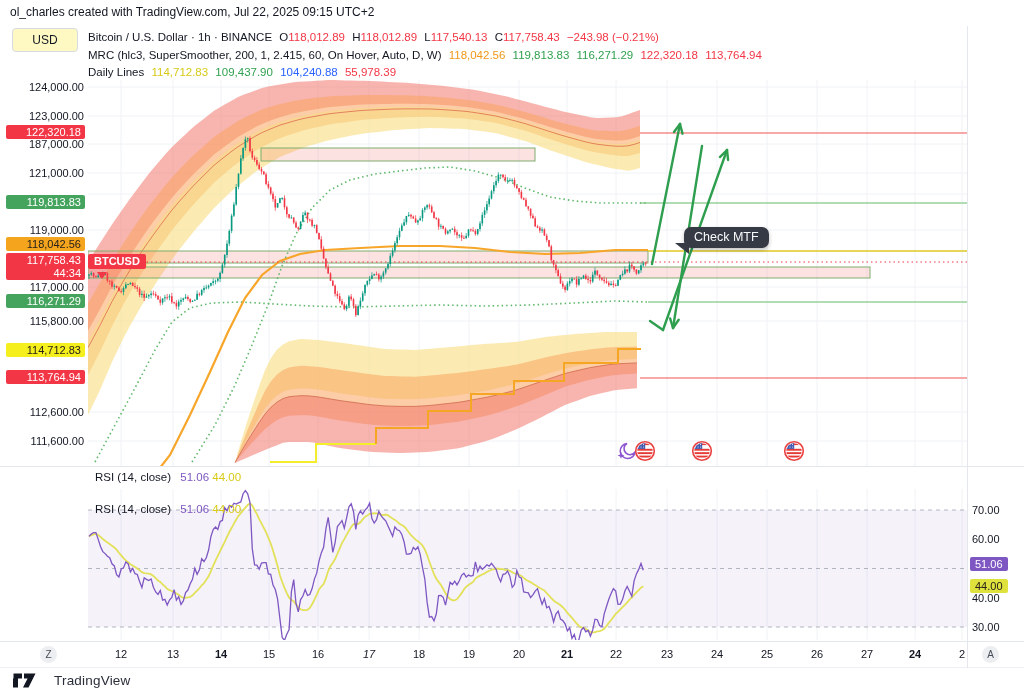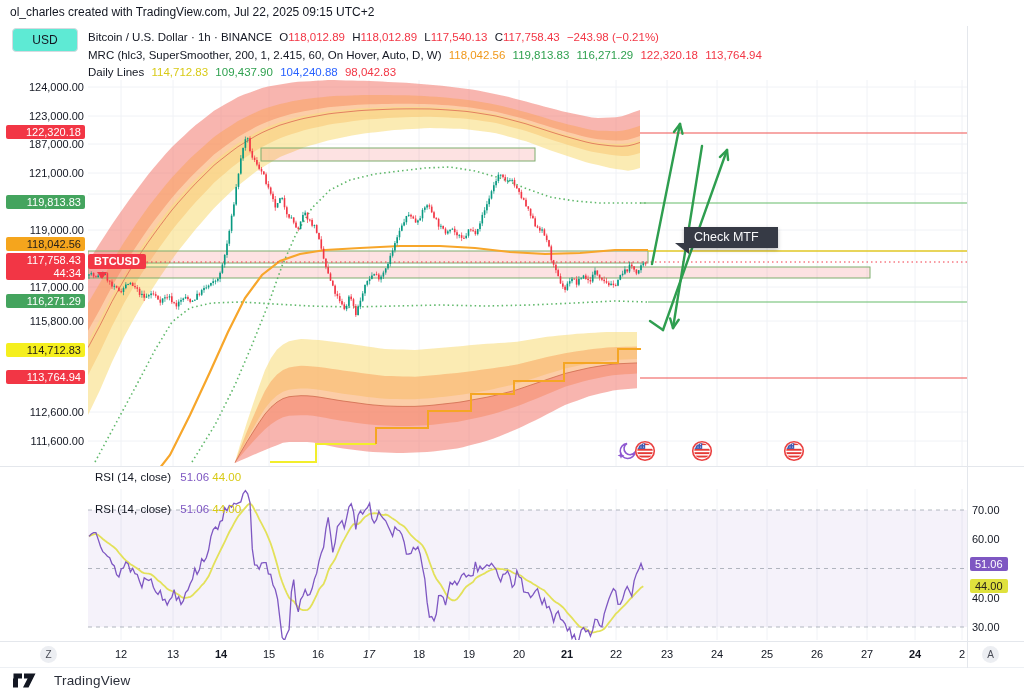--- a/index.html
+++ b/index.html
@@ -1,19 +1,19 @@
 <!DOCTYPE html>
 <html><head>
 <meta charset="utf-8">
 <style>
   html,body{margin:0;padding:0;background:#fff;}
   body{width:1024px;height:698px;position:relative;font-family:"Liberation Sans",sans-serif;color:#131722;overflow:hidden;}
   .abs{position:absolute;}
   #credit{top:5px;left:10px;font-size:12px;color:#131722;}
-  #usd-btn{top:28px;left:12px;width:64px;height:22px;border:1px solid #d7dae0;border-radius:4px;background:#5eead4;
+  #usd-btn{top:28px;left:12px;width:64px;height:22px;border:1px solid #d7dae0;border-radius:4px;background:#fef9c3;
     font-size:12px;display:flex;align-items:center;justify-content:center;color:#131722;cursor:pointer;}
   .legend-row{left:88px;font-size:11.5px;white-space:nowrap;color:#131722;}
   .legend-row span{margin-right:4px;}
   #legend1{top:31px;}
   #legend2{top:49px;}
   #legend3{top:66px;}
   .v-red{color:#f23645;}
   .v-green{color:#2fa14f;}
   .v-orange{color:#f09819;}
   .v-yellow{color:#d8ca16;}
@@ -27,22 +27,22 @@
   .rsi-label{position:absolute;left:972px;font-size:11px;color:#131722;transform:translateY(-6px);}
   .rsi-badge{position:absolute;left:970px;font-size:11px;border-radius:2px;padding:1px 5px;transform:translateY(-8px);}
   .tick{position:absolute;top:648px;font-size:11px;color:#131722;transform:translateX(-50%);}
   .tick.bold{font-weight:bold;}
   .axis-circle{position:absolute;top:646px;width:17px;height:17px;border-radius:50%;background:#eceef2;color:#4a4d57;
     font-size:10px;display:flex;align-items:center;justify-content:center;cursor:pointer;}
   #symbol-tag{top:254px;left:88px;background:#f23645;color:#fff;font-size:11px;font-weight:bold;
     padding:1px 6px 2px 6px;border-radius:2px;}
   #sell-marker{top:272px;left:97px;width:0;height:0;border-left:5px solid transparent;border-right:5px solid transparent;
     border-top:7px solid #f23645;}
-  #mtf-tooltip{top:227px;left:684px;background:#363a45;color:#f8f9fb;font-size:12.5px;padding:3px 19px 4px 10px;
-    border-radius:0;box-shadow:0 2px 4px rgba(0,0,0,.25);}
+  #mtf-tooltip{top:227px;left:684px;background:#363a45;color:#f8f9fb;font-size:12.5px;padding:3px 10px 4px 10px;
+    border-radius:7px;box-shadow:0 2px 4px rgba(0,0,0,.25);}
   #mtf-tooltip::after{content:"";position:absolute;left:-9px;bottom:-6px;width:0;height:0;
     border-right:14px solid #363a45;border-bottom:11px solid transparent;}
   .sep-h{position:absolute;left:0;width:1024px;height:1px;background:#e4e7ec;}
   .sep-v{position:absolute;left:967px;top:26px;width:1px;height:642px;background:#e4e7ec;}
   #rsi-legend-out{top:471px;left:95px;font-size:11.5px;}
   #rsi-legend-in{top:503px;left:95px;font-size:11.5px;}
   #footer{top:673px;left:13px;display:flex;align-items:center;gap:18px;}
   #footer .brand-text{font-size:13.5px;font-weight:500;color:#2a2e39;letter-spacing:.2px;}
   #chart-svg{top:0;left:0;}
 </style>
@@ -66,21 +66,21 @@
   <span class="v-green">119,813.83</span>
   <span class="v-green">116,271.29</span>
   <span class="v-red">122,320.18</span>
   <span class="v-red">113,764.94</span>
 </div>
 <div id="legend3" class="abs legend-row">
   <span class="lbl">Daily Lines</span>
   <span class="v-yellow">114,712.83</span>
   <span class="v-green">109,437.90</span>
   <span class="v-blue">104,240.88</span>
-  <span class="v-red">98,042.83</span>
+  <span class="v-red">55,978.39</span>
 </div>
 
 <svg id="chart-svg" class="abs" width="1024" height="698">
     <defs>
       <clipPath id="clip-price">
         <rect x="88" y="80" width="879" height="386"></rect>
       </clipPath>
       <clipPath id="clip-rsi">
         <rect x="88" y="489" width="879" height="151"></rect>
       </clipPath>

